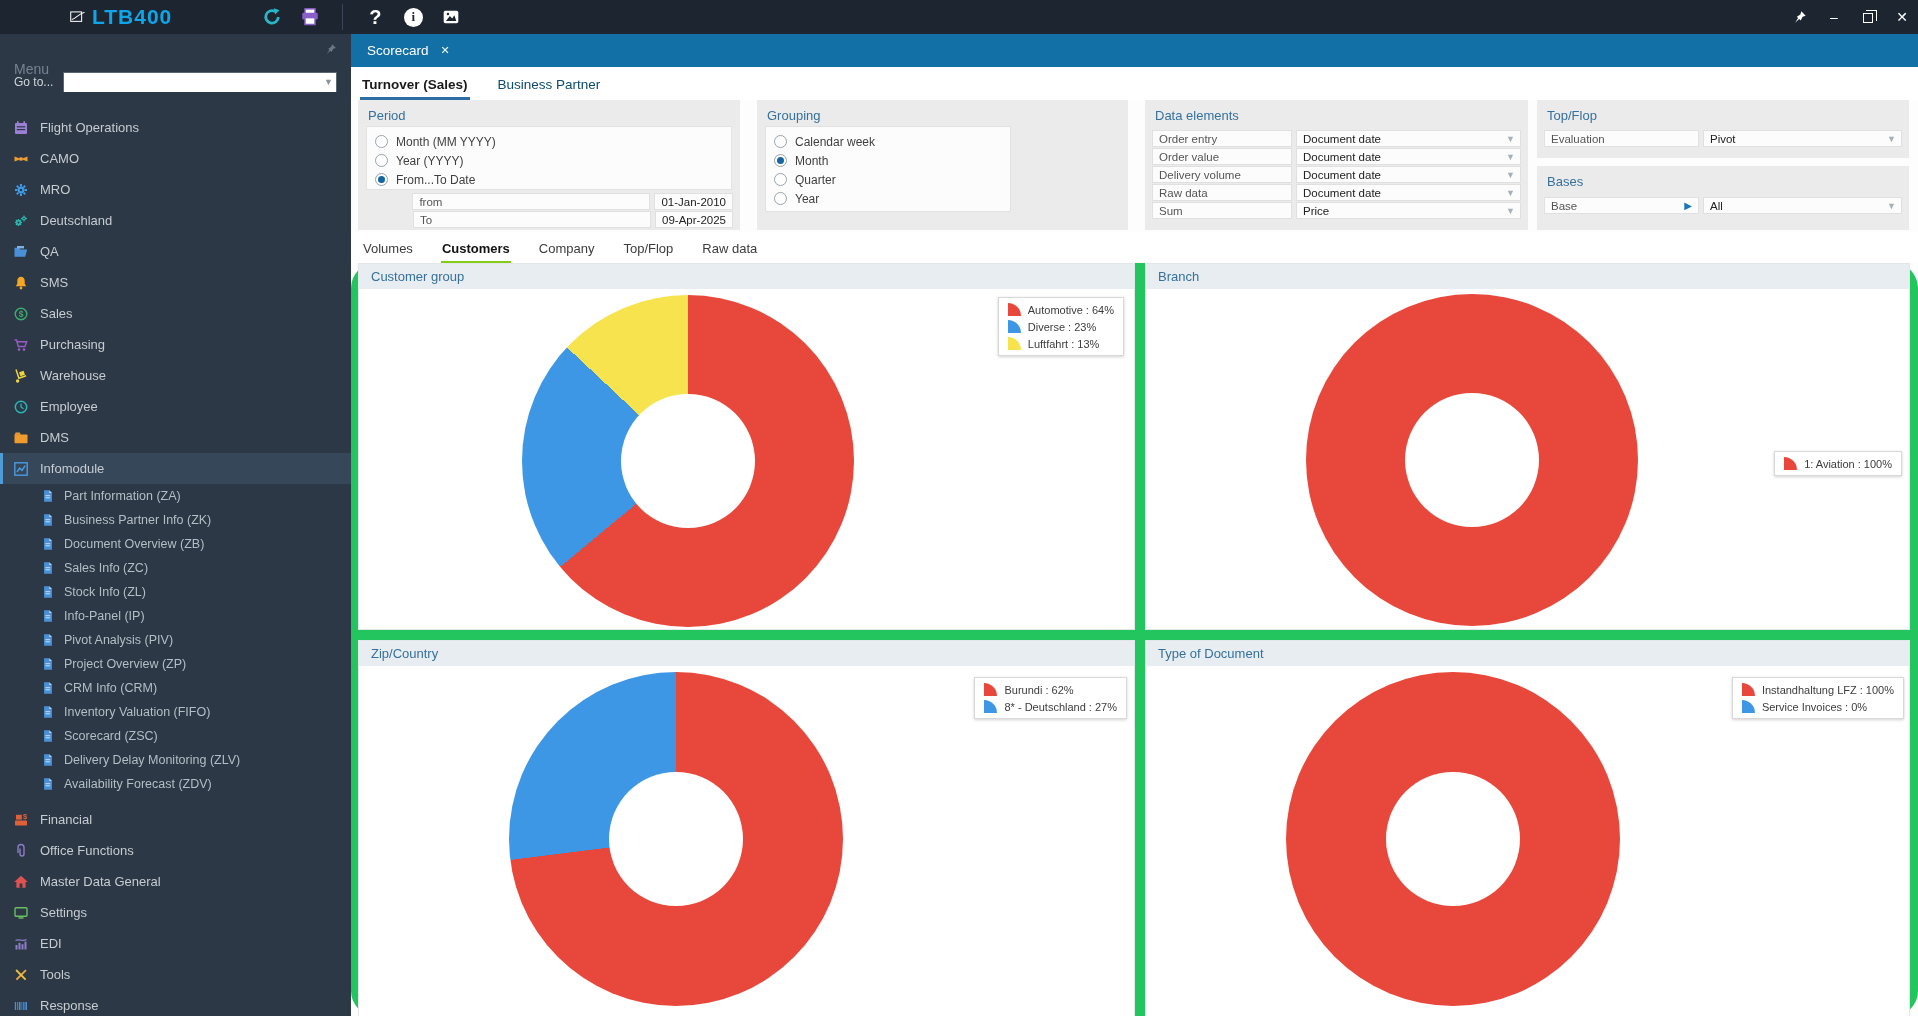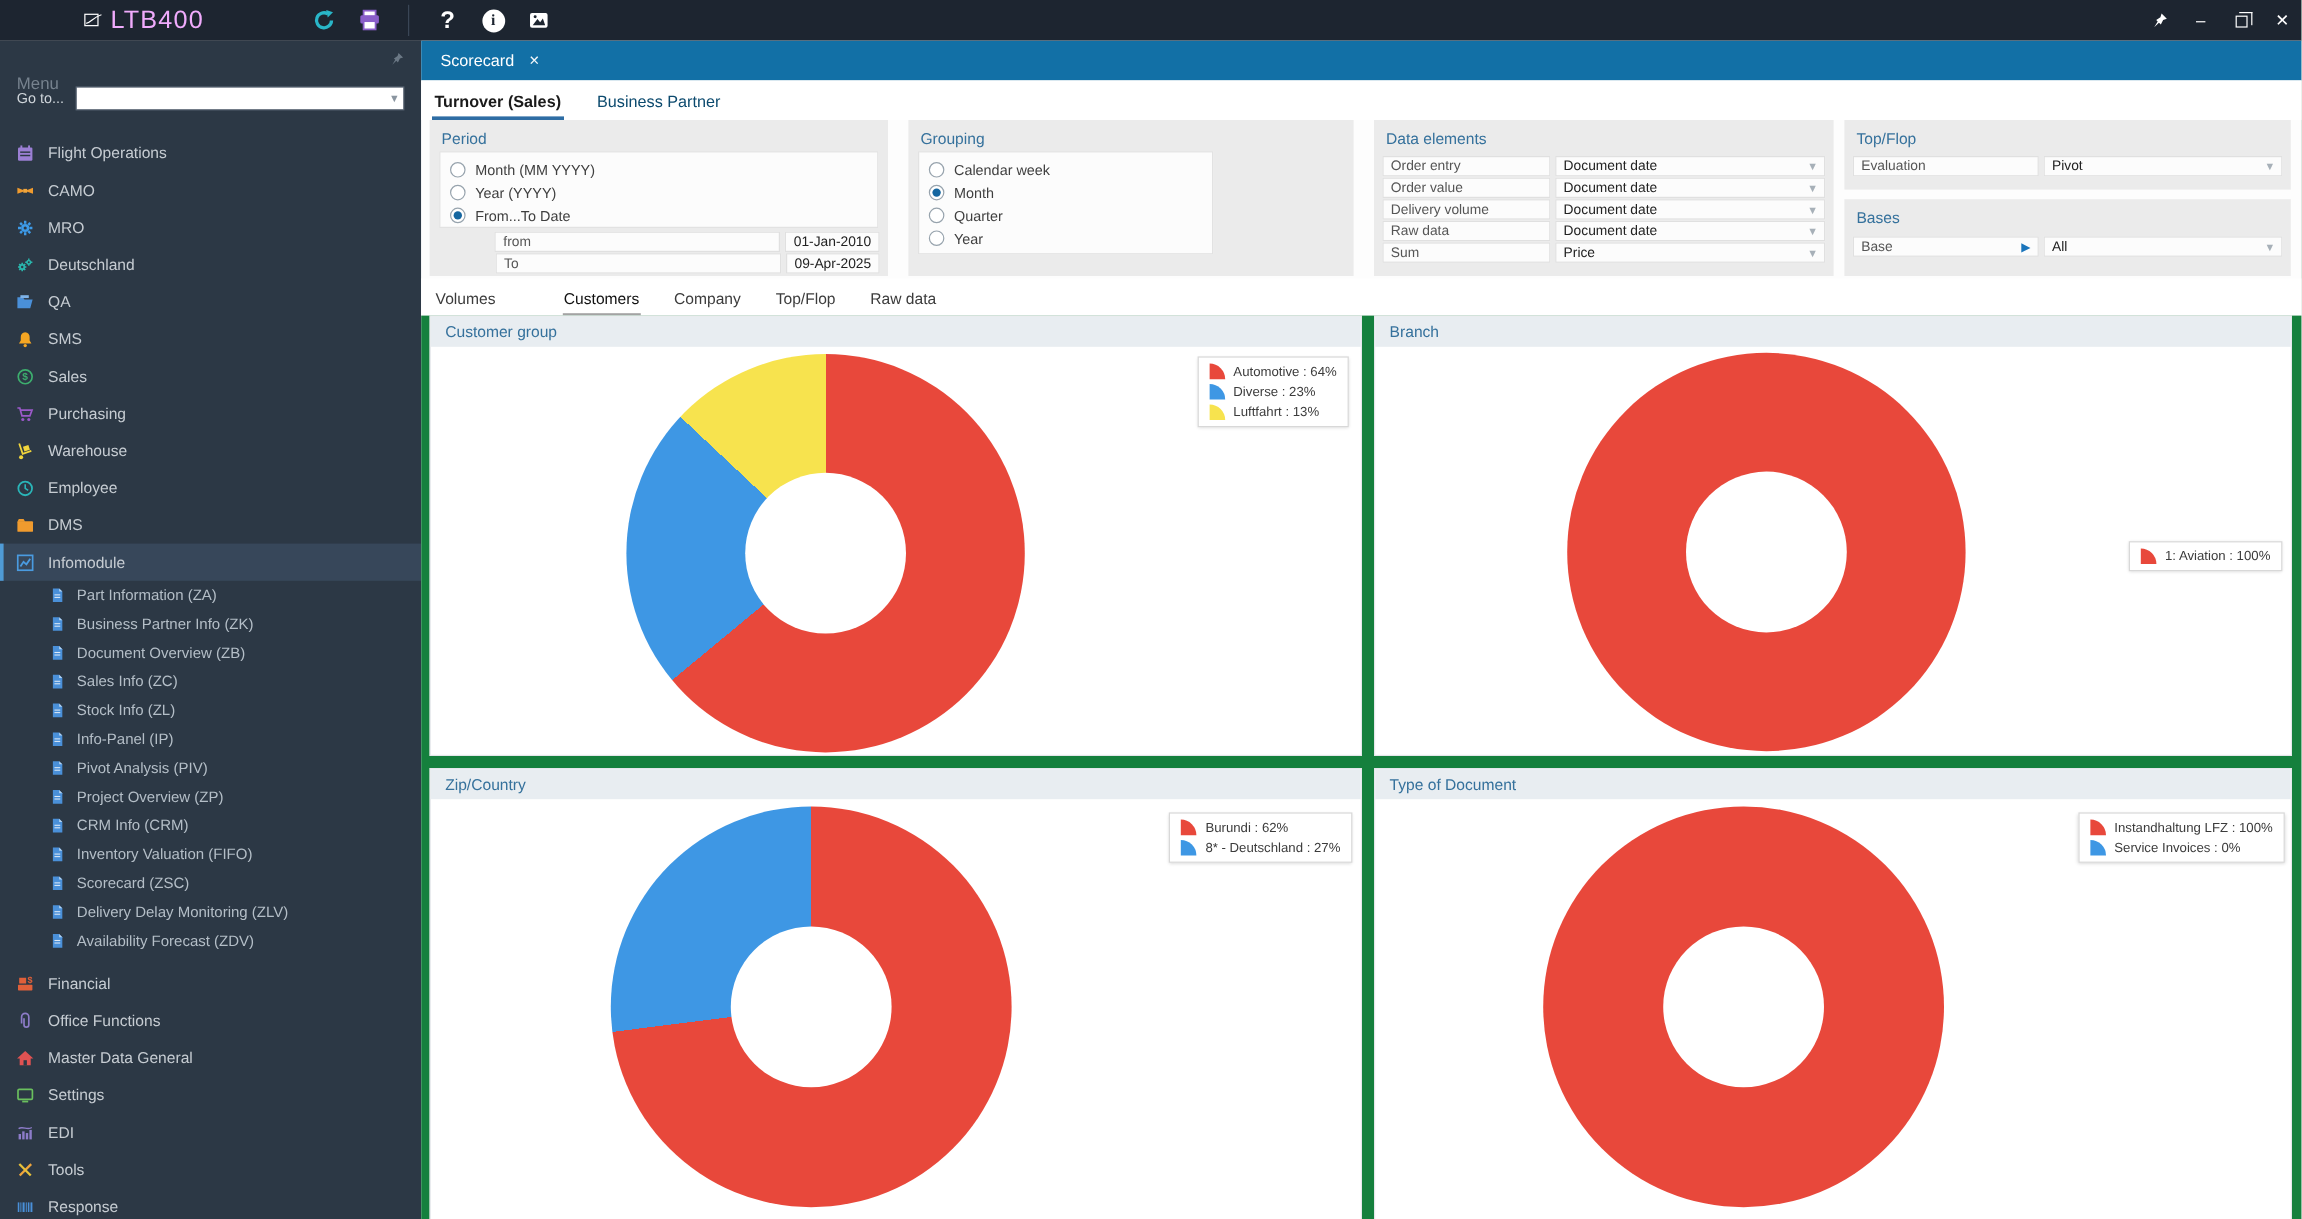--- a/index.html
+++ b/index.html
@@ -2,21 +2,21 @@
 <html><head>
 <meta charset="utf-8">
 <style>
   * { margin:0; padding:0; box-sizing:border-box; }
   html,body { width:1918px; height:1016px; overflow:hidden; font-family:"Liberation Sans", sans-serif; background:#f1f1f1; }
   .app { position:relative; width:1918px; height:1016px; overflow:hidden; }
 
   
   .topbar { position:absolute; left:0; top:0; width:1918px; height:34px; background:#1d2530; display:flex; align-items:center; }
   .logo { display:flex; align-items:center; gap:6px; margin-left:70px; }
-  .logo-text { color:#f0abfc; font-size:21px; font-weight:normal; letter-spacing:1px; }
+  .logo-text { color:#0ea5e9; font-size:21px; font-weight:bold; letter-spacing:1px; }
   .topbar-icons { display:flex; align-items:center; gap:14px; margin-left:88px; }
   .tb-ico { width:24px; height:24px; display:flex; align-items:center; justify-content:center; cursor:pointer; }
   .tb-sep { width:1px; height:26px; background:#3a4656; margin:0 6px; }
   .tb-help { color:#fff; font-size:20px; font-weight:bold; }
   .tb-info { width:19px; height:19px; border-radius:50%; background:#fff; color:#1d2530; font-weight:bold; font-size:13px; display:flex; align-items:center; justify-content:center; font-family:"Liberation Serif", serif; }
   .win-controls { position:absolute; right:8px; top:0; height:34px; display:flex; align-items:center; gap:18px; }
   .win-btn { color:#fff; font-size:14px; width:16px; height:16px; display:flex; align-items:center; justify-content:center; cursor:pointer; }
   .restore-glyph { width:10px; height:10px; border:1px solid #fff; position:relative; margin-top:2px; }
   .restore-glyph::before { content:""; position:absolute; left:2px; top:-4px; width:10px; height:10px; border:1px solid #fff; border-bottom:none; border-left:none; }
 
@@ -59,24 +59,24 @@
   .cell { background:#fcfcfc; border:1px solid #e0e0e0; font-size:11.5px; color:#555; display:flex; align-items:center; padding:0 6px; }
   .cell.lab { flex:0 0 auto; }
   .cell.val { flex:1; color:#222; justify-content:center; }
   .cell.dd  { flex:1; color:#222; position:relative; cursor:pointer; justify-content:flex-start; padding-right:18px; }
   .dd-arrow { position:absolute; right:5px; top:3px; color:#a7b0b8; font-size:9px; }
   .base-arrow { position:absolute; right:6px; top:2px; color:#1b75bb; font-size:10px; }
 
   
   .view-tabs { position:absolute; left:0; top:198px; right:0; height:31px; background:#fff; display:flex; align-items:flex-end; gap:27px; padding-left:11px; }
   .vtab { font-size:13px; color:#3c3c3c; padding:5px 1px 7px; cursor:pointer; }
-  .vtab.selected { color:#111; font-weight:normal; border-bottom:2px solid #a3a3a3; padding-bottom:5px;margin-left:28px; }
+  .vtab.selected { color:#111; font-weight:bold; border-bottom:2px solid #84cc16; padding-bottom:5px; }
 
   
-  .charts { position:absolute; left:0; right:0; top:229px; bottom:0; background:#15803d; }
+  .charts { position:absolute; left:0; right:0; top:229px; bottom:0; background:#22c55e;border-radius:25px; }
   .cpanel { position:absolute; background:#fff; border:1px solid #e4e7ea; }
   .cpanel-header { height:25px; background:#e8edf1; display:flex; align-items:center; padding-left:12px; }
   .cpanel-title { color:#35719c; font-size:13px; }
   .cpanel-body { position:absolute; left:0; right:0; top:25px; bottom:0; overflow:hidden; }
   .donut { position:absolute; border-radius:50%; }
   .donut-hole { position:absolute; width:134px; height:134px; left:50%; top:50%; margin-left:-67px; margin-top:-67px; border-radius:50%; background:#fff; }
   .legend { position:absolute; background:#fff; border:1px solid #d8d8d8; box-shadow:0 1px 3px rgba(0,0,0,.18); padding:5px 9px; display:flex; flex-direction:column; gap:4px; }
   .legend-row { display:flex; align-items:center; gap:7px; }
   .swatch { width:13px; height:13px; border-radius:0 100% 0 0; flex:0 0 13px; }
   .legend-text { font-size:11px; color:#3c3c3c; white-space:nowrap; }

